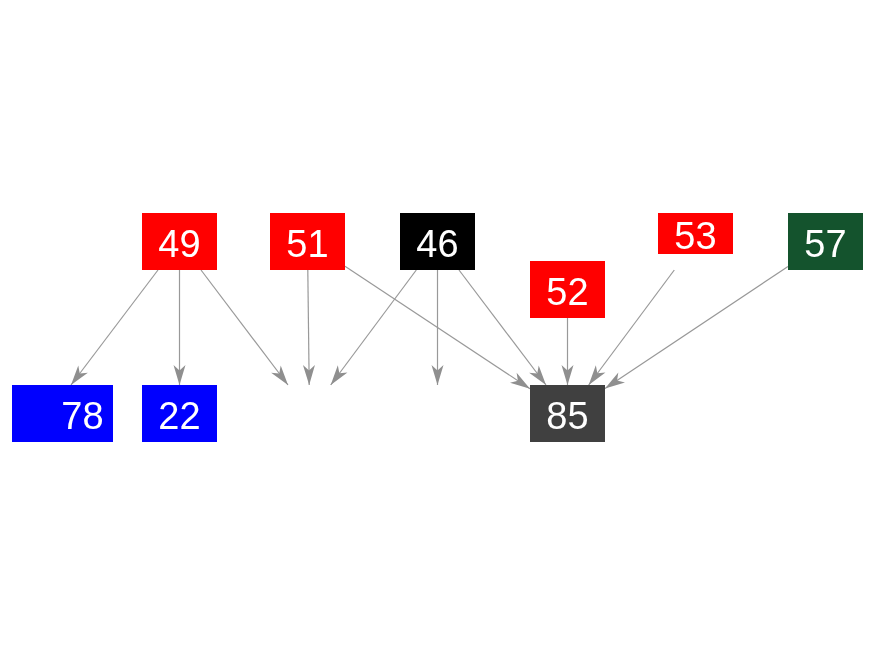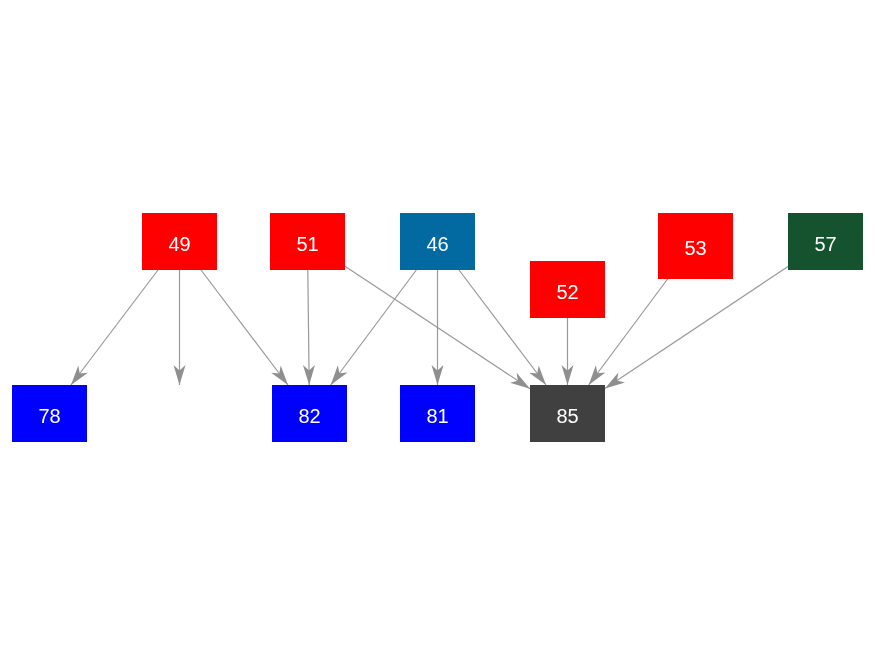--- a/index.html
+++ b/index.html
@@ -28,21 +28,21 @@
     left: 0;
     top: 0;
     width: 100%;
     height: 100%;
   }
   .node {
     position: absolute;
     display: flex;
     align-items: center;
     justify-content: center;
-    font-size: 20px;
+    font-size: 38px;
     line-height: 1;
     user-select: none;
     cursor: default;
   }
   .node span {
     transform: translateY(2px);
   }
 </style>
 </head>
 <body>
@@ -66,38 +66,35 @@
       <line x1="674.3" y1="270.0" x2="588.7" y2="385.0" stroke="#999999" stroke-width="1.2" marker-end="url(#arrowhead)"></line>
       <line x1="788.0" y1="266.5" x2="605.0" y2="388.5" stroke="#999999" stroke-width="1.2" marker-end="url(#arrowhead)"></line>
     </svg>
   <div class="node-layer" id="node-layer">
       <div class="node" style="left: 142px; top: 213px; width: 75px; height: 57px; background: rgb(255, 0, 0); color: rgb(255, 255, 255);">
         <span>49</span>
       </div>
       <div class="node" style="left: 270px; top: 213px; width: 75px; height: 57px; background: rgb(255, 0, 0); color: rgb(255, 255, 255);">
         <span>51</span>
       </div>
-      <div class="node" style="left: 400px; top: 213px; width: 75px; height: 57px; background: #0369a1; color: rgb(255, 255, 255);">
+      <div class="node" style="left: 400px; top: 213px; width: 75px; height: 57px; background: #000000; color: rgb(255, 255, 255);">
         <span>46</span>
       </div>
       <div class="node" style="left: 530px; top: 213px; width: 75px; height: 57px; background: rgb(255, 0, 0); color: rgb(255, 255, 255); margin-top: 48px;">
         <span>52</span>
       </div>
-      <div class="node" style="left: 658px; top: 213px; width: 75px; height: 66px; background: rgb(255, 0, 0); color: rgb(255, 255, 255);">
+      <div class="node" style="left: 658px; top: 213px; width: 75px; height: 41px; background: rgb(255, 0, 0); color: rgb(255, 255, 255);">
         <span>53</span>
       </div>
       <div class="node" style="left: 788px; top: 213px; width: 75px; height: 57px; background: #14532d; color: rgb(255, 255, 255);">
         <span>57</span>
       </div>
-      <div class="node" style="left: 12px; top: 385px; width: 75px; height: 57px; background: rgb(0, 0, 255); color: rgb(255, 255, 255);">
+      <div class="node" style="left: 12px; top: 385px; width: 61px; height: 57px; background: rgb(0, 0, 255); color: rgb(255, 255, 255); padding-left: 40px;">
         <span>78</span>
       </div>
-      <div class="node" style="left: 272px; top: 385px; width: 75px; height: 57px; background: rgb(0, 0, 255); color: rgb(255, 255, 255);">
-        <span>82</span>
-      </div>
-      <div class="node" style="left: 400px; top: 385px; width: 75px; height: 57px; background: rgb(0, 0, 255); color: rgb(255, 255, 255);">
-        <span>81</span>
+      <div class="node" style="left: 142px; top: 385px; width: 75px; height: 57px; background: rgb(0, 0, 255); color: rgb(255, 255, 255);">
+        <span>22</span>
       </div>
       <div class="node" style="left: 530px; top: 385px; width: 75px; height: 57px; background: #404040; color: rgb(255, 255, 255);">
         <span>85</span>
       </div>
     </div>
 </div>
 
 </body></html>

